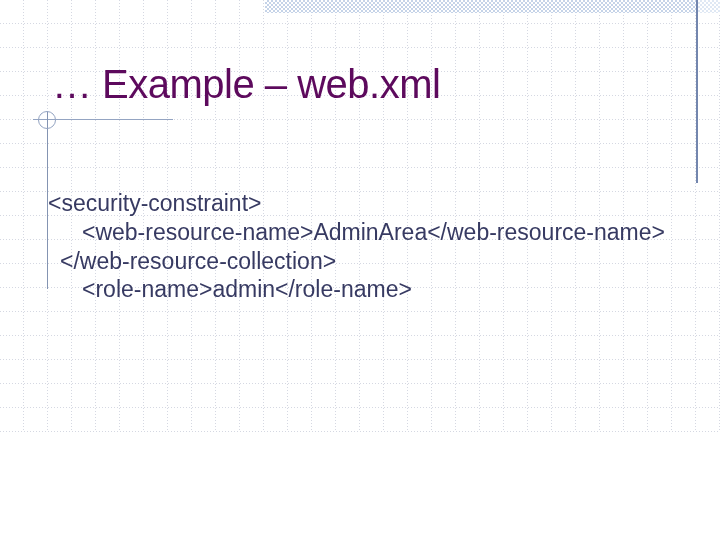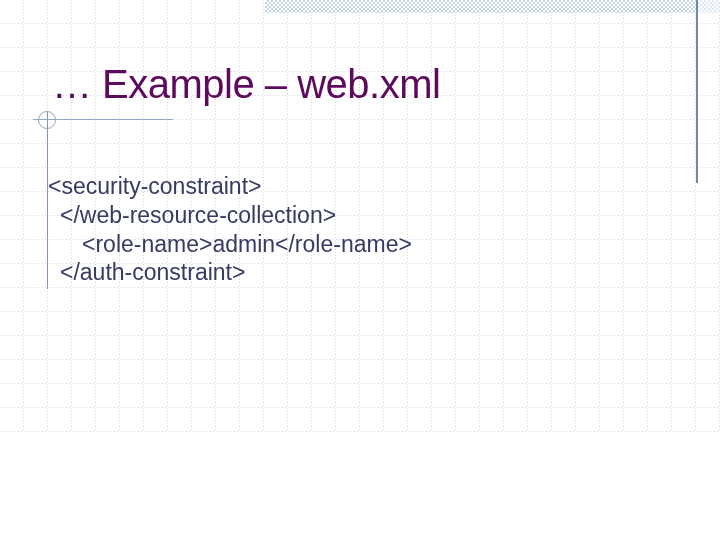--- a/index.html
+++ b/index.html
@@ -29,21 +29,21 @@
   .left-vline { position:absolute; left:47px; top:112px; width:1px; height:177px; background:#8494b2; }
   .decor-circle {
     position:absolute; left:38px; top:111px; width:16px; height:16px;
     border:1px solid #94a4c2; border-radius:50%; background:transparent;
   }
   .code {
     position:absolute; left:48px; top:172px;
     font-size:23px; line-height:28.8px; color:#373a62; white-space:nowrap;
   }
   .code .line { white-space:pre; }
-  .ind0 { padding-left:0; }
+  .ind0 { padding-left:0;margin-top:17px; }
   .ind1 { padding-left:12px; }
   .ind2 { padding-left:34px; }
 </style>
 </head>
 <body>
 
 <div class="slide">
   <svg id="grid-svg">
       <line x1="23.5" y1="0" x2="23.5" y2="540" stroke="#d5d8e2" stroke-width="1" stroke-dasharray="1 2"></line>
       <line x1="47.5" y1="0" x2="47.5" y2="540" stroke="#d5d8e2" stroke-width="1" stroke-dasharray="1 2"></line>
@@ -107,17 +107,17 @@
   <div class="right-vline"></div>
 
   <h1 class="title">… Example – web.xml</h1>
 
   <div class="title-underline"></div>
   <div class="left-vline"></div>
   <div class="decor-circle"></div>
 
   <div class="code" id="code-block">
       <div class="line ind0">&lt;security-constraint&gt;</div>
+      <div class="line ind2">&lt;web-resource-name&gt;AdminArea&lt;/web-resource-name&gt;</div>
       <div class="line ind1">&lt;/web-resource-collection&gt;</div>
       <div class="line ind2">&lt;role-name&gt;admin&lt;/role-name&gt;</div>
-      <div class="line ind1">&lt;/auth-constraint&gt;</div>
     </div>
 </div>
 
 </body></html>

